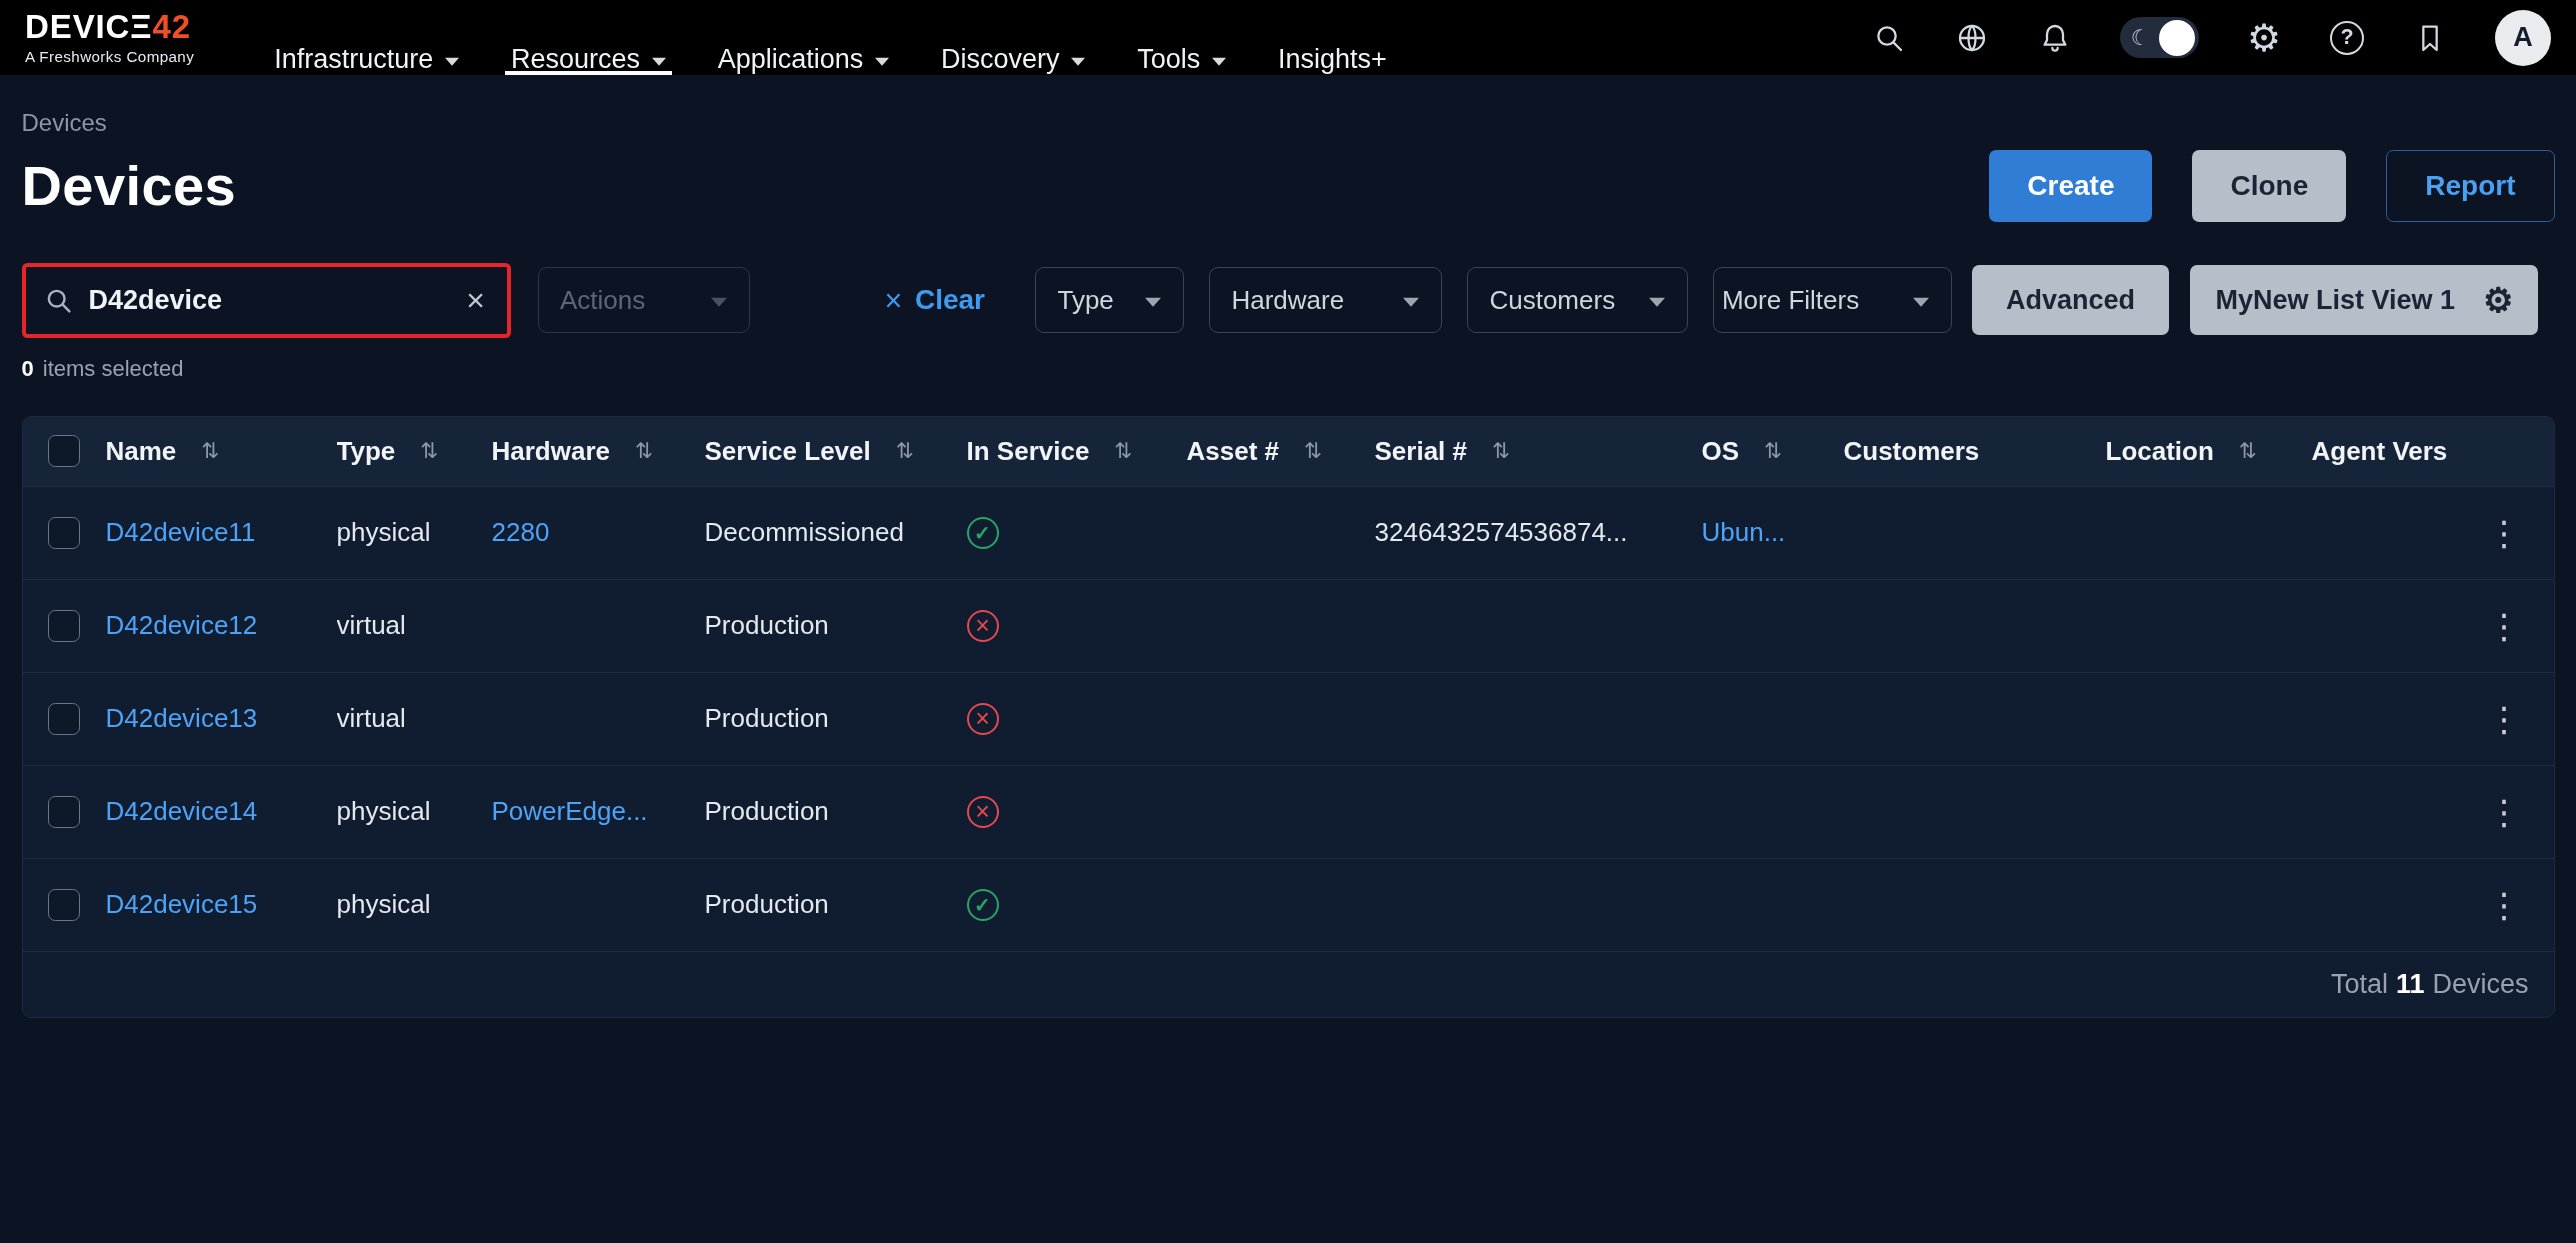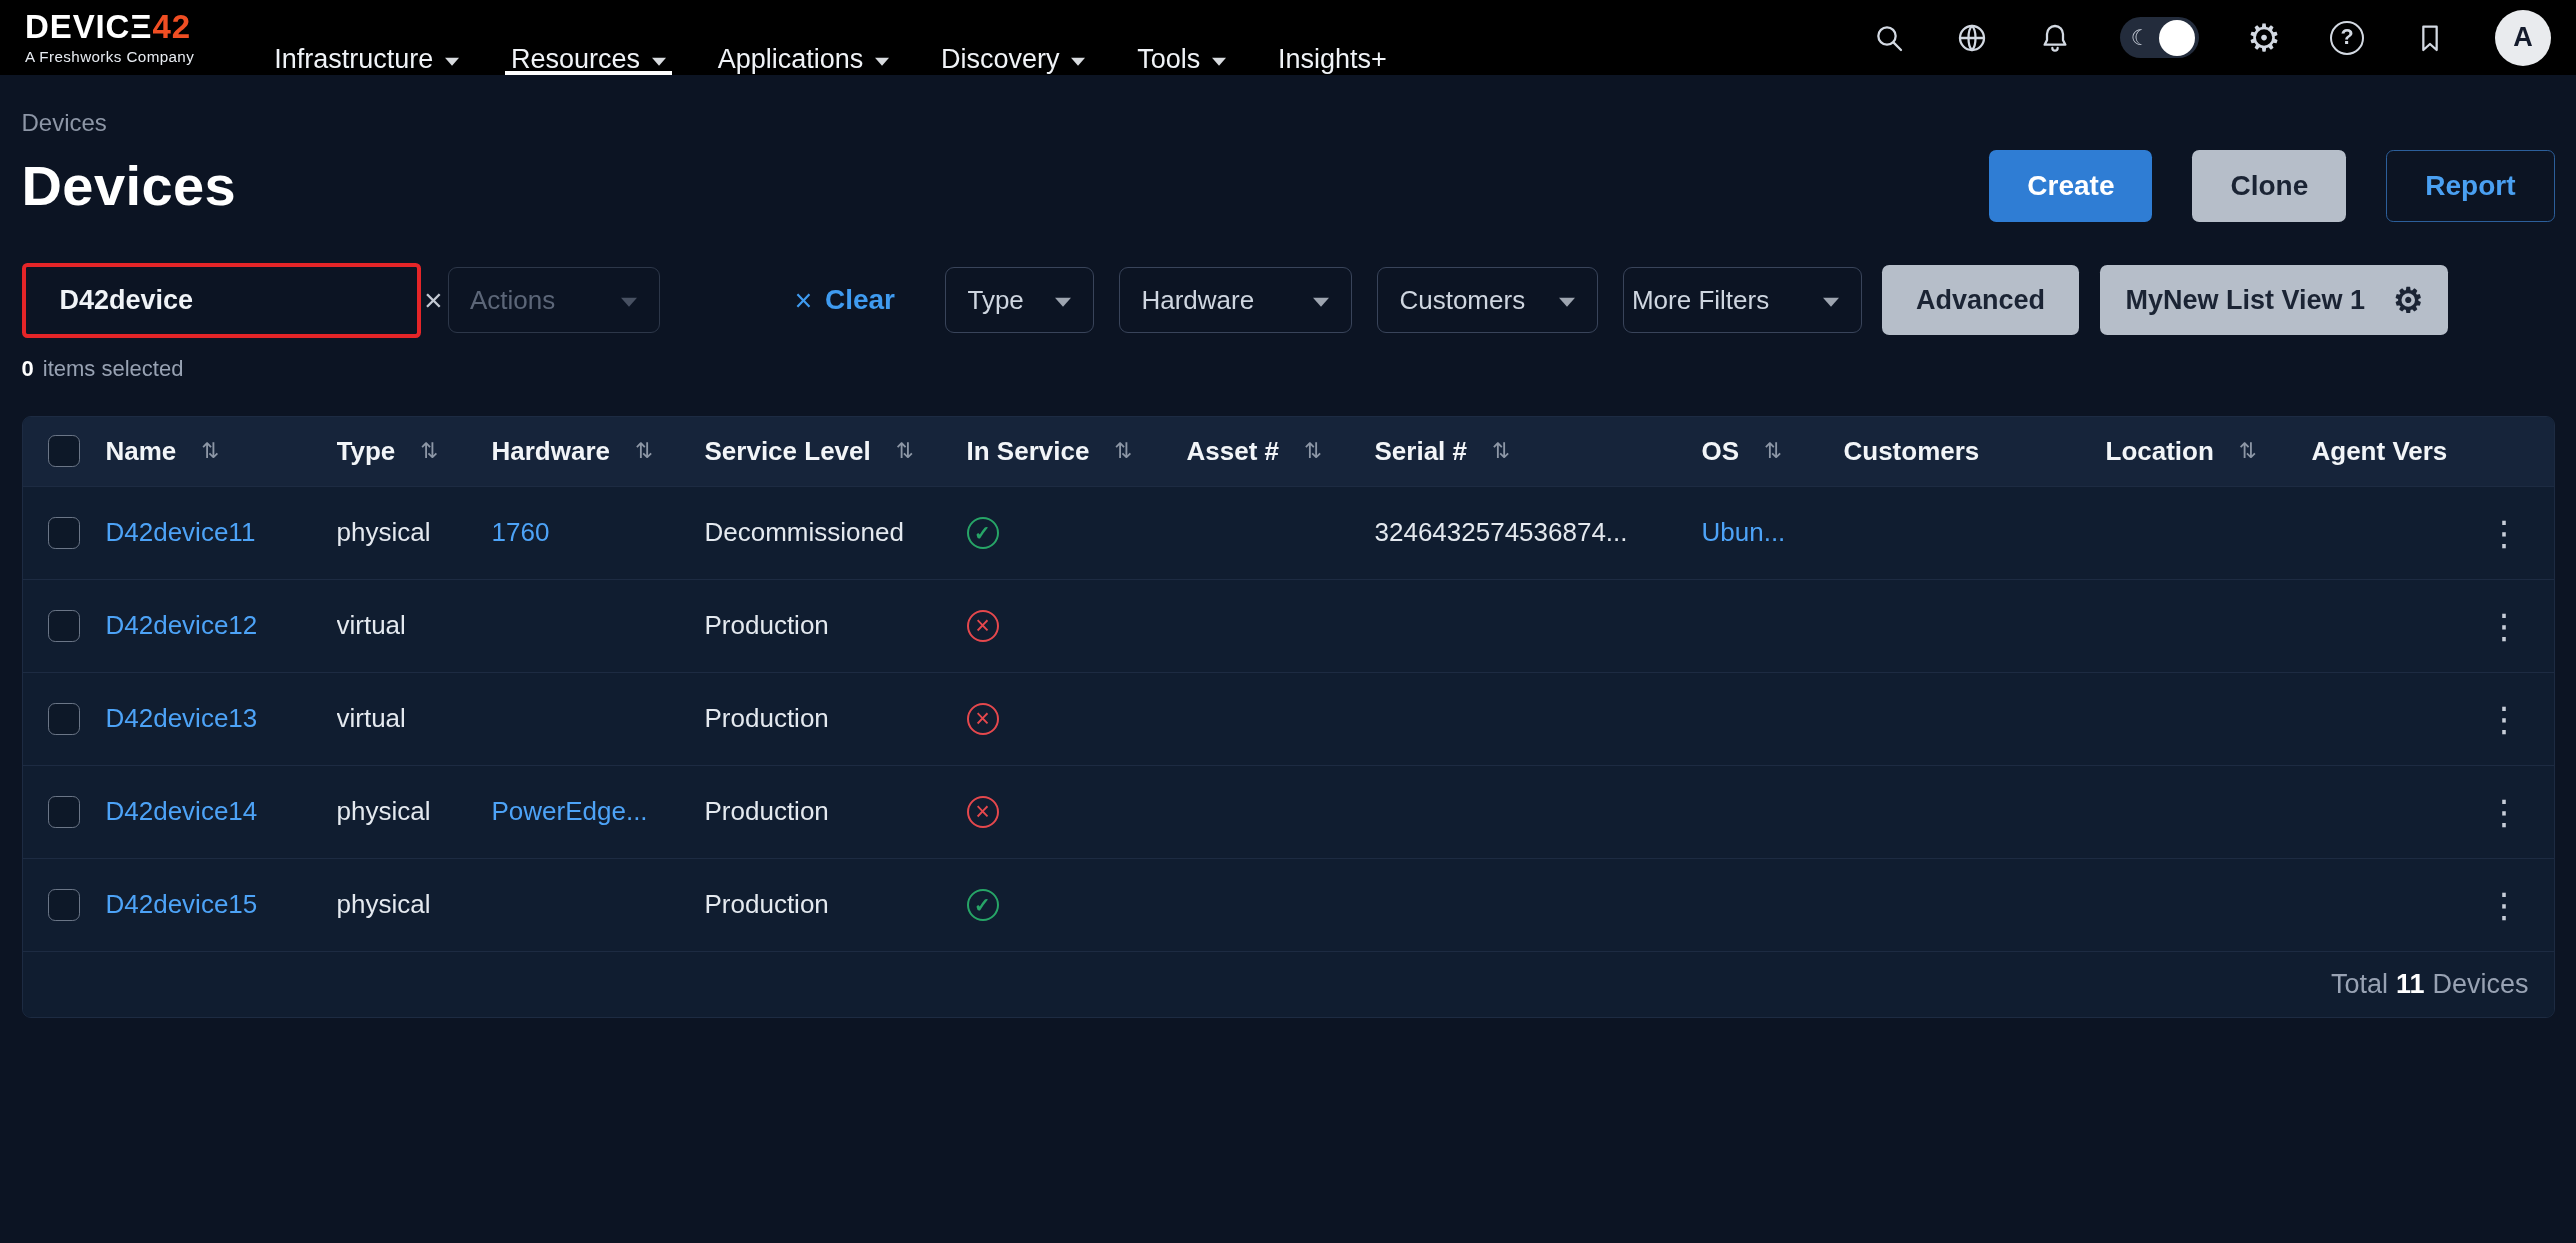--- a/index.html
+++ b/index.html
@@ -69,21 +69,21 @@
   .header-buttons { display:flex; gap:40px; }
   .btn { font-size:28px; font-weight:600; border-radius:7.2px; padding:0 38px; height:72px;
          display:flex; align-items:center; justify-content:center; cursor:pointer; border:none; }
   .btn-primary { background:#2f7dd4; color:#ffffff; }
   .btn-gray { background:#b6bec9; color:#1b2434; }
   .btn-outline { background:transparent; border:1.8px solid #2c5f9b; color:#4aa0f2; }
 
   
   .filter-row { display:flex; align-items:center; margin-top:41px; }
   .search-annotation {
-    width:399px; height:75px; border:4.5px solid #e52528; border-radius:5.4px;
+    width:489px; height:75px; border:4.5px solid #e52528; border-radius:5.4px;
     display:flex; align-items:center; padding:0 18px; background:#0c1423;
   }
   .search-annotation svg { width:29px; height:29px; stroke:#aab3c1; fill:none; stroke-width:2; stroke-linecap:round; }
   .search-input {
     flex:1; background:transparent; border:none; outline:none;
     font-family:"Liberation Sans", sans-serif;
     font-size:27px; font-weight:600; color:#f0f3f7; margin-left:16px;
   }
   .search-clear { font-size:32px; color:#c4cad4; cursor:pointer; line-height:1; padding:0 3.6px; }
 
@@ -336,21 +336,21 @@
         </div>
       <div></div>
     </div>
 
     <div class="trow">
       <div class="cell-center">
           <span class="checkbox"></span>
         </div>
       <div class="cell link">D42device11</div>
       <div class="cell">physical</div>
-      <div class="cell link">1760</div>
+      <div class="cell link">2280</div>
       <div class="cell">Decommissioned</div>
       <div class="cell">
           <span class="status-icon" data-status="yes"></span>
         </div>
       <div class="cell"></div>
       <div class="cell">3246432574536874...</div>
       <div class="cell link">Ubun...</div>
       <div class="cell"></div>
       <div class="cell"></div>
       <div class="cell"></div>

